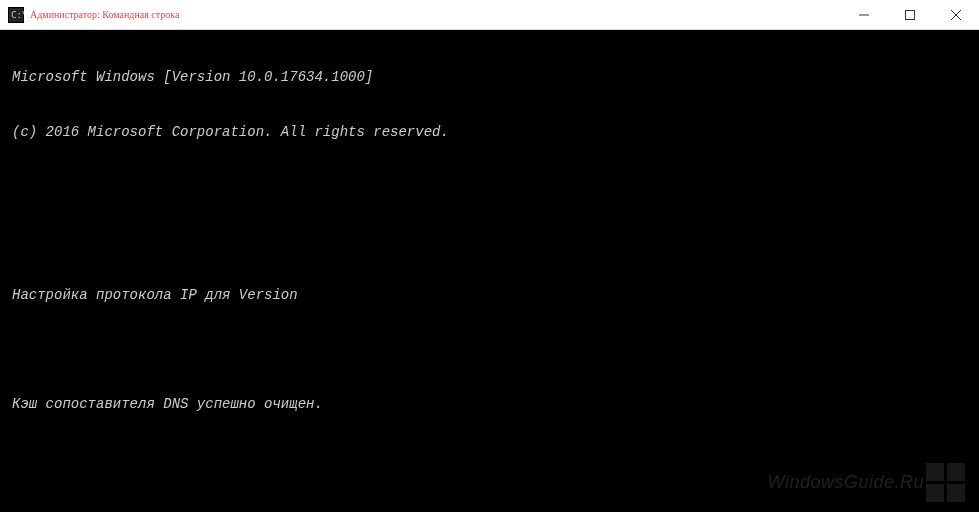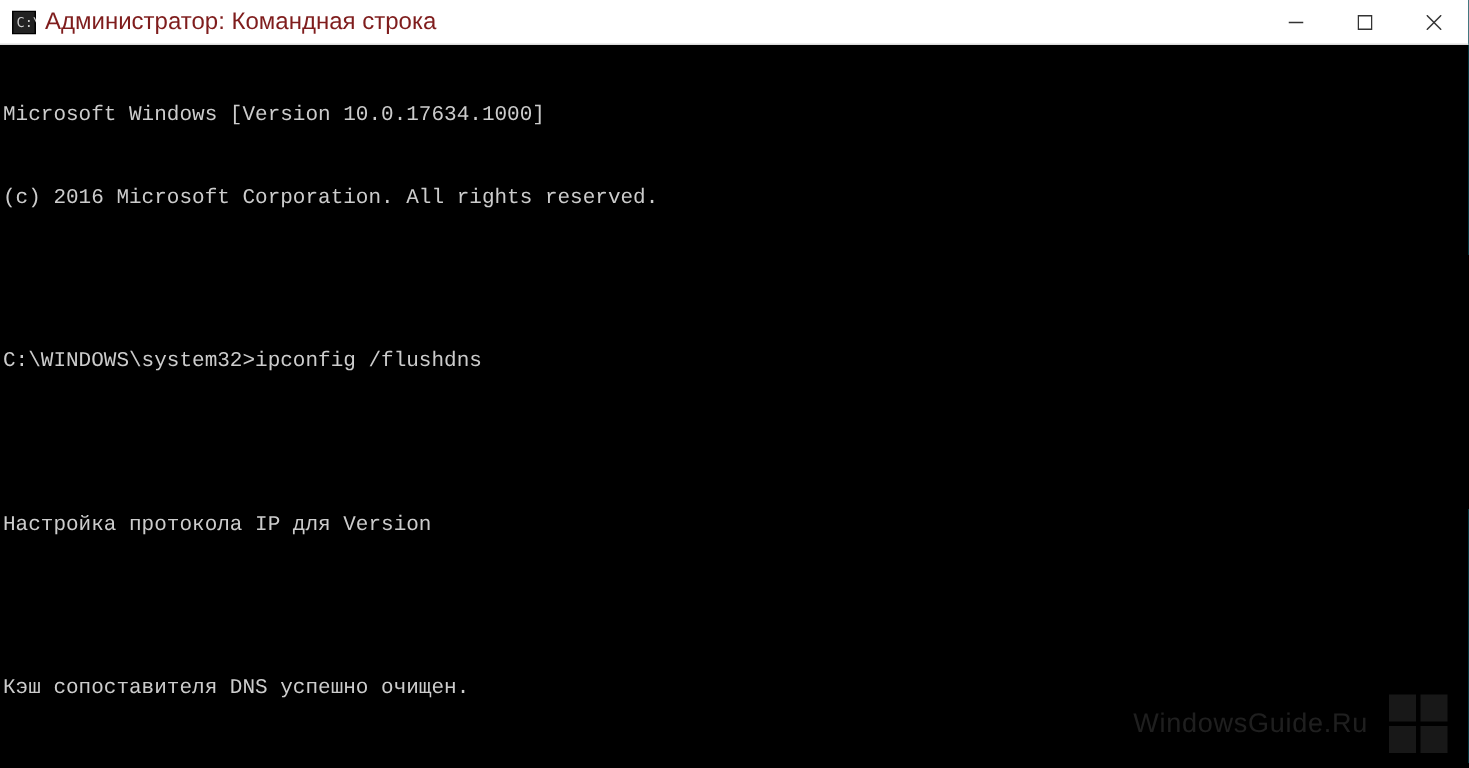--- a/index.html
+++ b/index.html
@@ -30,23 +30,23 @@
     .titlebar-icon {
       width: 16px;
       height: 16px;
       margin-right: 6px;
       display: flex;
       align-items: center;
       justify-content: center;
     }
     .titlebar-icon svg { width: 16px; height: 16px; }
     .titlebar-text {
-      font-family: Liberation Sans, sans-serif;
-      font-size: 16px;
-      color: #7f1d1d;
+      font-family: Liberation Serif, serif;
+      font-size: 10px;
+      color: #ef4444;
       flex: 1;
     }
     .titlebar-controls {
       display: flex;
       height: 100%;
     }
     .titlebar-btn {
       width: 46px;
       height: 100%;
       display: flex;
@@ -54,38 +54,39 @@
       justify-content: center;
       font-family: "Segoe UI", sans-serif;
       font-size: 10px;
       color: #333;
       cursor: pointer;
     }
     .titlebar-btn svg { width: 10px; height: 10px; }
     .terminal {
       flex: 1;
       background: #000000;
-      padding: 2px 2px;
+      padding: 2px 12px;
       font-family: Consolas, "Courier New", monospace;
       font-size: 14px;
       line-height: 1.3;
       color: #cccccc;
       white-space: pre;
       overflow: hidden;
       position: relative;
+      font-style: italic;
     }
     .terminal-line { display: block; min-height: 18px; }
     @keyframes blink { 50% { opacity: 0; } }
     .watermark {
       position: absolute;
       bottom: 10px;
       right: 14px;
       display: flex;
       align-items: center;
-      gap: 14px;
+      gap: 2px;
       opacity: 0.18;
       pointer-events: none;
     }
     .watermark-text {
       font-family: "Segoe UI", Arial, sans-serif;
       font-size: 18px;
       color: #aaa;
       letter-spacing: 0.5px;
     }
     .watermark-logo {
@@ -129,21 +130,20 @@
             <line x1="10" y1="0" x2="0" y2="10" stroke="#333" stroke-width="1"></line>
           </svg>
       </div>
     </div>
   </div>
 
   <div class="terminal">
     <span class="terminal-line">Microsoft Windows [Version 10.0.17634.1000]</span>
     <span class="terminal-line">(c) 2016 Microsoft Corporation. All rights reserved.</span>
     <span class="terminal-line"></span>
-    <span class="terminal-line">C:\WINDOWS\system32&gt;ipconfig /flushdns</span>
     <span class="terminal-line"></span>
     <span class="terminal-line">Настройка протокола IP для Version</span>
     <span class="terminal-line"></span>
     <span class="terminal-line">Кэш сопоставителя DNS успешно очищен.</span>
     <span class="terminal-line"></span>
     
     
     
     
     

